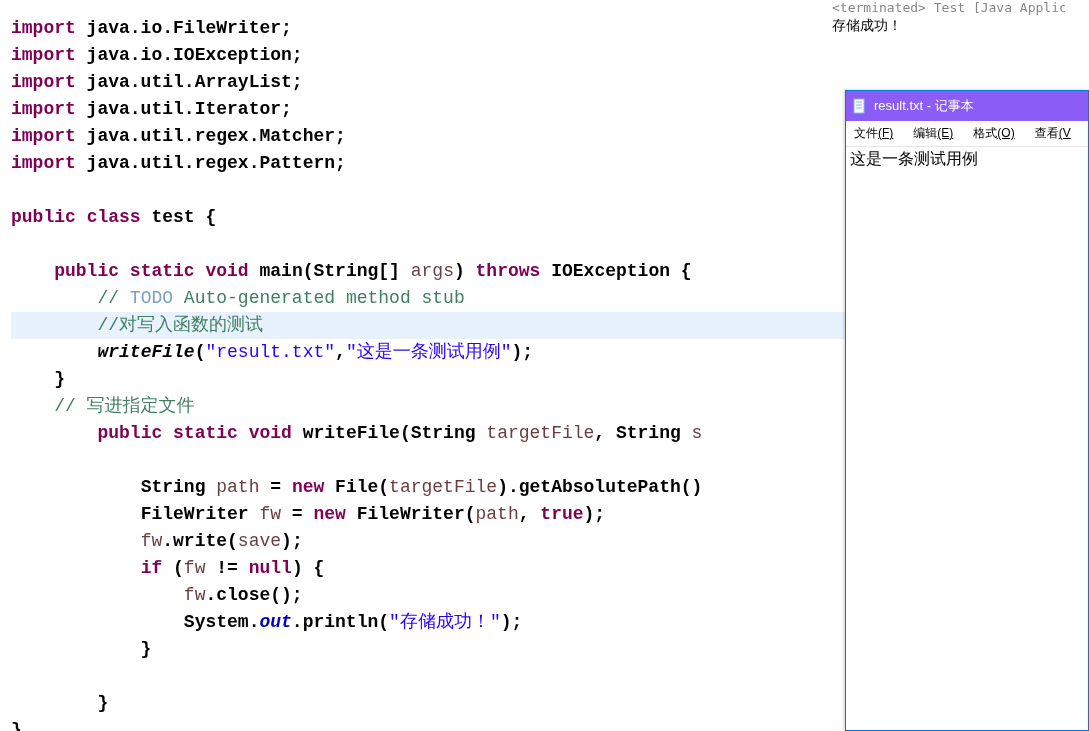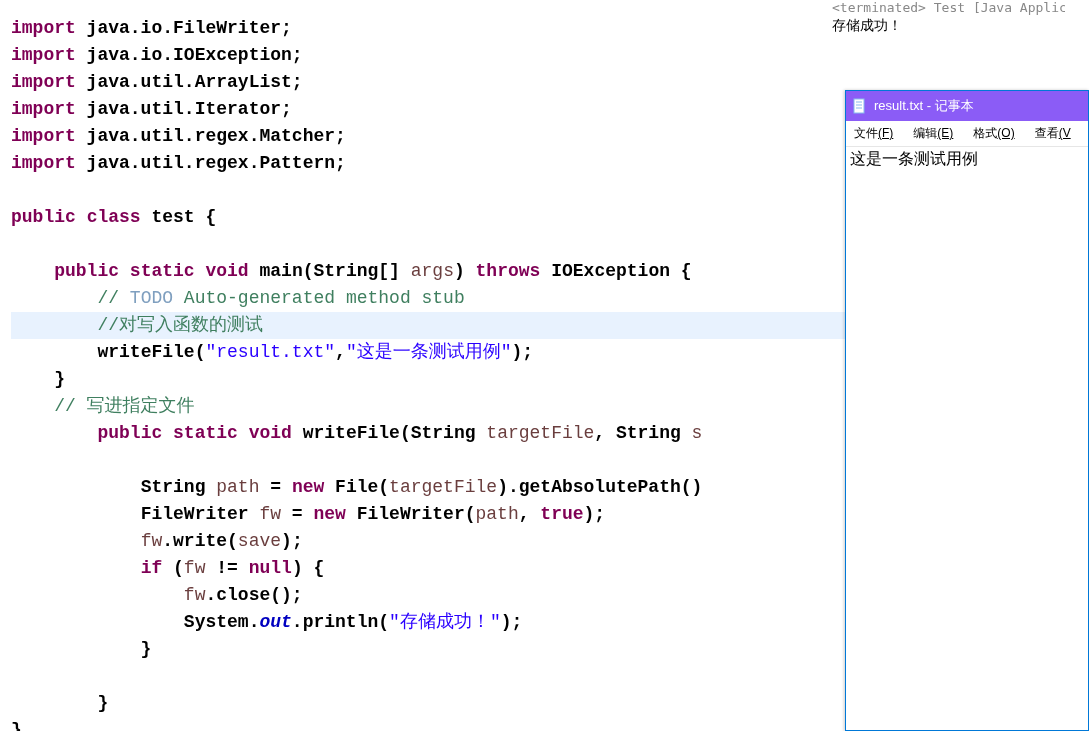--- a/index.html
+++ b/index.html
@@ -119,21 +119,21 @@
   <div class="code-line"><span class="kw">import</span><span class="plain"> java.util.ArrayList;</span></div>
   <div class="code-line"><span class="kw">import</span><span class="plain"> java.util.Iterator;</span></div>
   <div class="code-line"><span class="kw">import</span><span class="plain"> java.util.regex.Matcher;</span></div>
   <div class="code-line"><span class="kw">import</span><span class="plain"> java.util.regex.Pattern;</span></div>
   <div class="code-line">&nbsp;</div>
   <div class="code-line"><span class="kw">public</span><span class="plain"> </span><span class="kw">class</span><span class="plain"> </span><span class="plain">test</span><span class="plain"> </span><span class="plain">{</span></div>
   <div class="code-line">&nbsp;</div>
   <div class="code-line"><span class="plain">    </span><span class="kw">public</span><span class="plain"> </span><span class="kw">static</span><span class="plain"> </span><span class="kw">void</span><span class="plain"> </span><span class="plain">main(String[] </span><span class="var">args</span><span class="plain">) </span><span class="kw">throws</span><span class="plain"> IOException {</span></div>
   <div class="code-line"><span class="plain">        </span><span class="comment">// </span><span class="todo">TODO</span><span class="comment"> Auto-generated method stub</span></div>
   <div class="code-line highlighted-line"><span class="plain">        </span><span class="comment">//对写入函数的测试</span></div>
-  <div class="code-line"><span class="plain">        </span><span class="plain" style="">writeFile</span><span class="plain">(</span><span class="string">"result.txt"</span><span class="plain">,</span><span class="string">"这是一条测试用例"</span><span class="plain">);</span></div>
+  <div class="code-line"><span class="plain">        </span><span class="plain" style="font-style:italic">writeFile</span><span class="plain">(</span><span class="string">"result.txt"</span><span class="plain">,</span><span class="string">"这是一条测试用例"</span><span class="plain">);</span></div>
   <div class="code-line"><span class="plain">    }</span></div>
   <div class="code-line"><span class="plain">    </span><span class="comment">// 写进指定文件</span></div>
   <div class="code-line"><span class="plain">        </span><span class="kw">public</span><span class="plain"> </span><span class="kw">static</span><span class="plain"> </span><span class="kw">void</span><span class="plain"> writeFile(String </span><span class="var">targetFile</span><span class="plain">, String </span><span class="var">s</span></div>
   <div class="code-line">&nbsp;</div>
   <div class="code-line"><span class="plain">            </span><span class="plain">String </span><span class="var">path</span><span class="plain"> = </span><span class="kw">new</span><span class="plain"> File(</span><span class="var">targetFile</span><span class="plain">).getAbsolutePath()</span></div>
   <div class="code-line"><span class="plain">            </span><span class="plain">FileWriter </span><span class="var">fw</span><span class="plain"> = </span><span class="kw">new</span><span class="plain"> FileWriter(</span><span class="var">path</span><span class="plain">, </span><span class="kw">true</span><span class="plain">);</span></div>
   <div class="code-line"><span class="plain">            </span><span class="var">fw</span><span class="plain">.write(</span><span class="var">save</span><span class="plain">);</span></div>
   <div class="code-line"><span class="plain">            </span><span class="kw">if</span><span class="plain"> (</span><span class="var">fw</span><span class="plain"> != </span><span class="kw">null</span><span class="plain">) {</span></div>
   <div class="code-line"><span class="plain">                </span><span class="var">fw</span><span class="plain">.close();</span></div>
   <div class="code-line"><span class="plain">                </span><span class="plain">System.</span><span class="static-field">out</span><span class="plain">.println(</span><span class="string">"存储成功！"</span><span class="plain">);</span></div>

